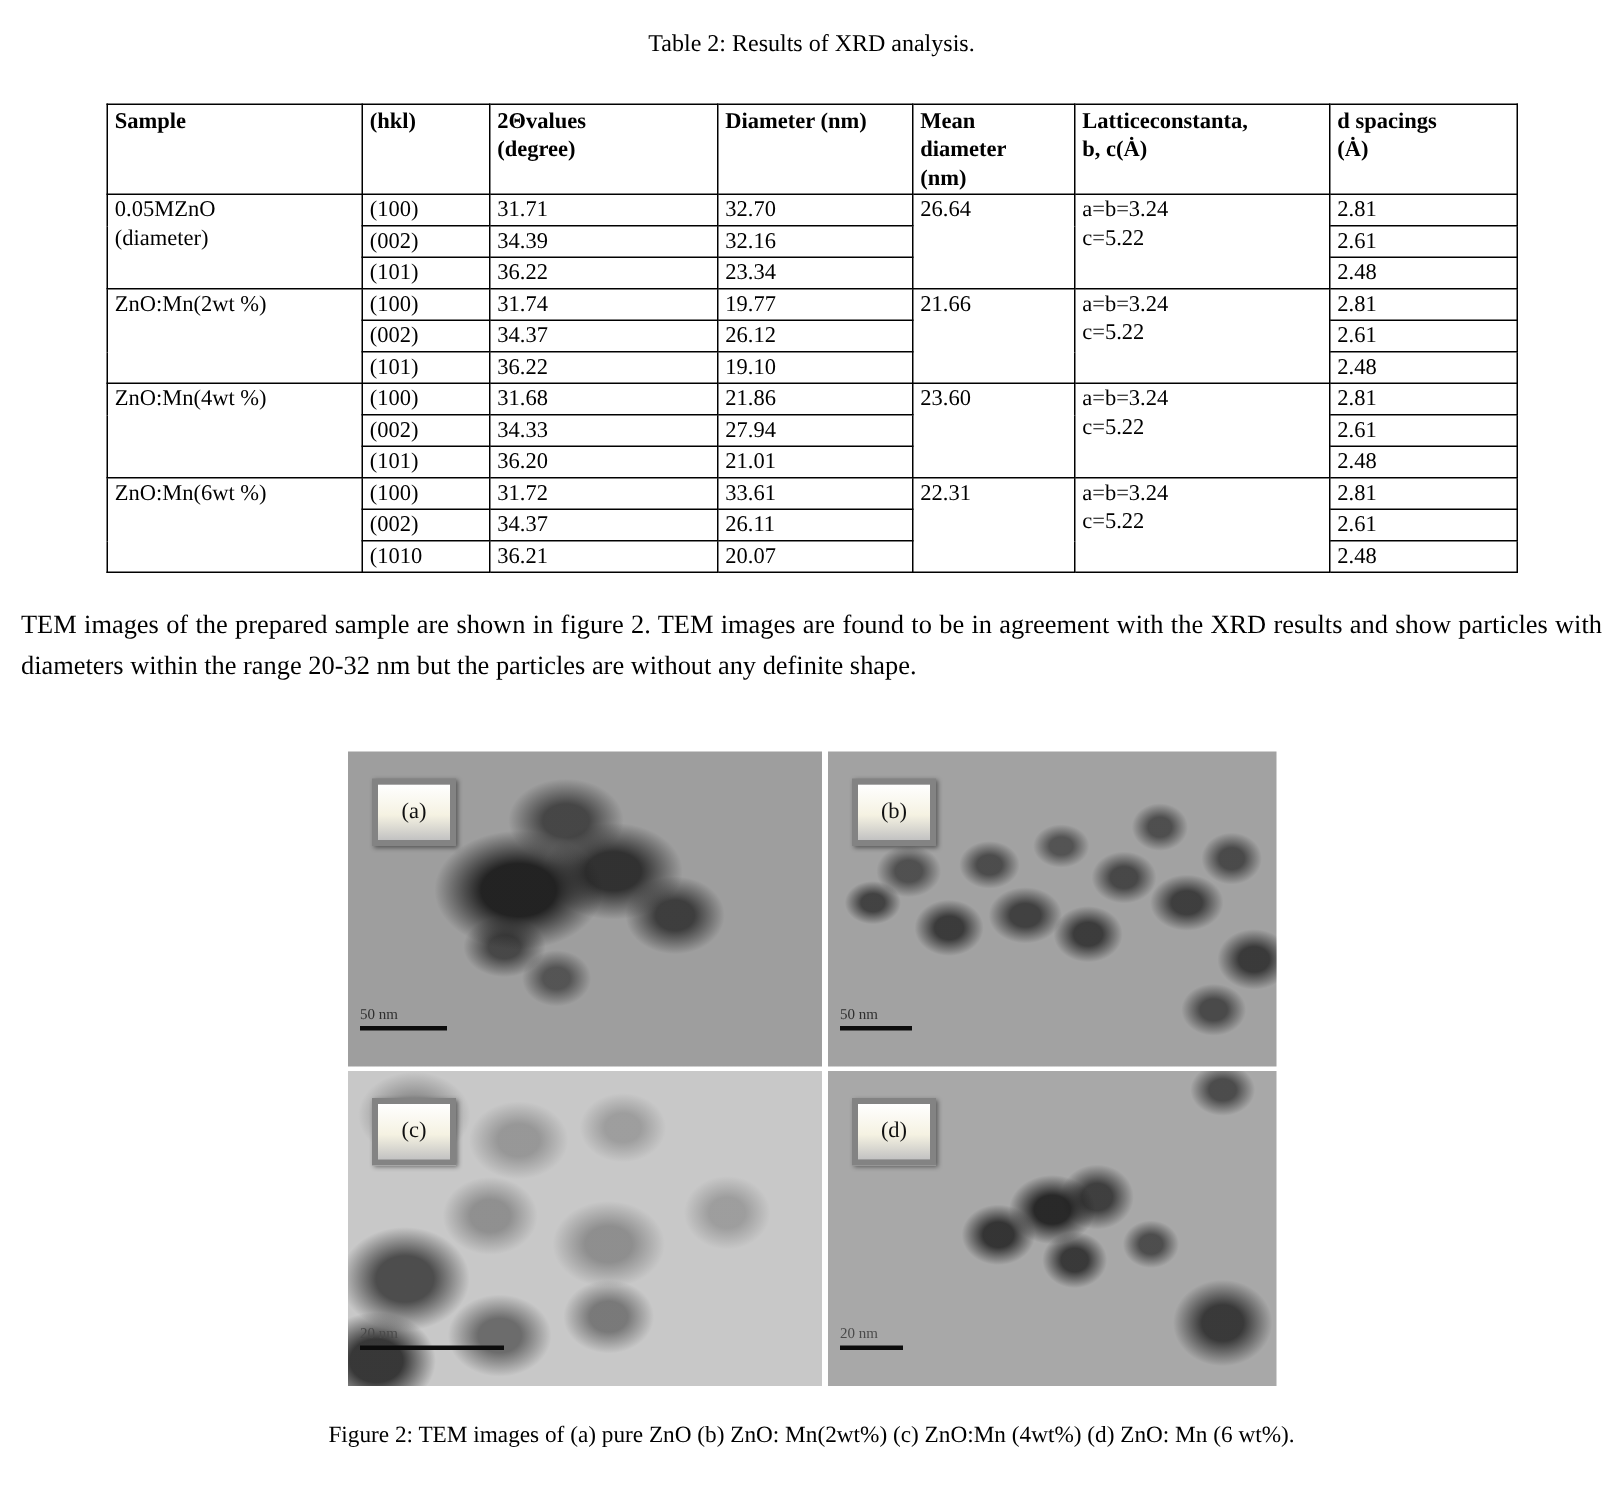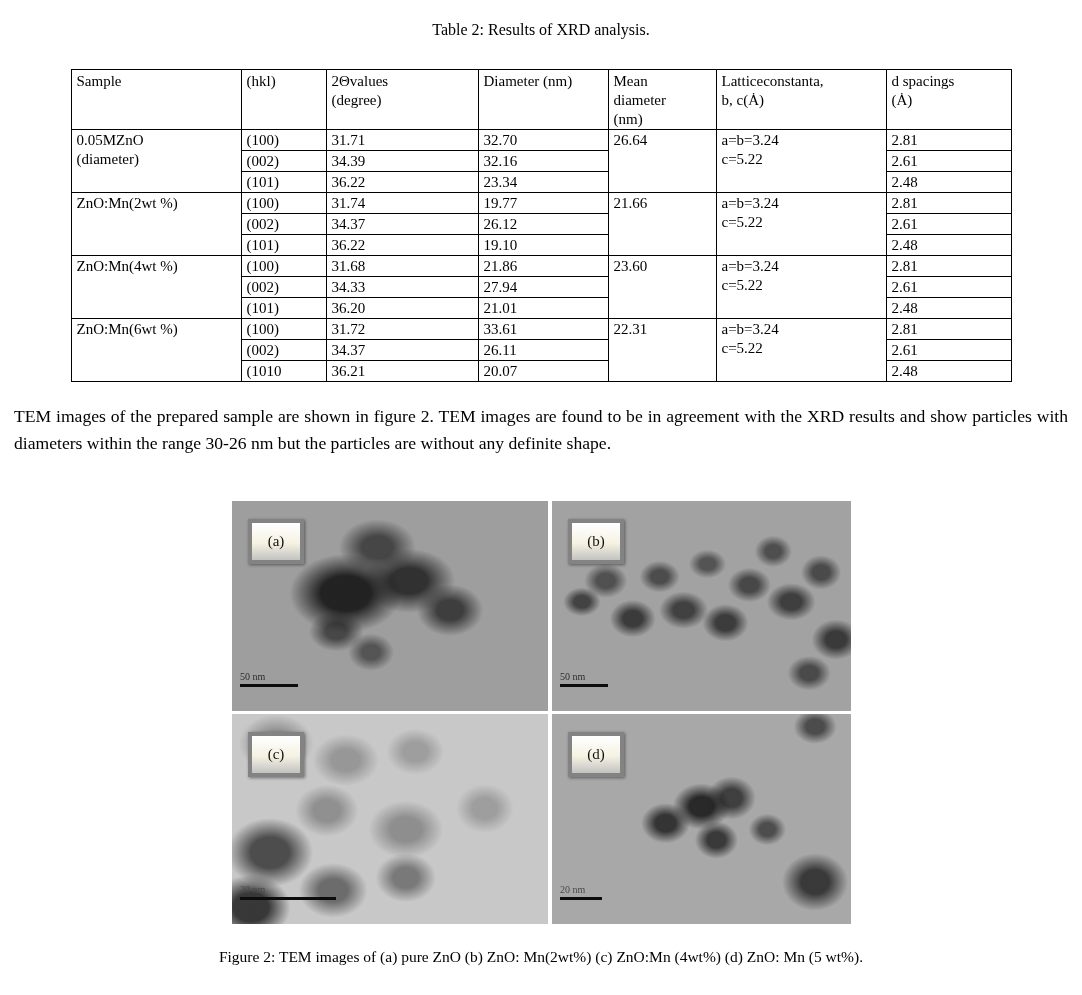--- a/index.html
+++ b/index.html
@@ -12,21 +12,21 @@
   
   .tbl-title { margin-top:21px; text-align:center; font-size:16px; }
 
   
   table.xrd {
     width:940px; margin:30px auto 0; border-collapse:collapse;
     font-size:15px; table-layout:fixed;
   }
   table.xrd td { border:1px solid #000; vertical-align:top; padding:1px 5px 0 5px; line-height:19px; overflow:hidden; }
   table.xrd tr.sub td { height:21px; }
-  table.xrd tr.head td { height:59px; padding-top:2px; }
+  table.xrd tr.head td { height:59px; padding-top:2px;font-weight:bold; }
   .jline { display:flex; justify-content:flex-start; }
 
   
   .para {
     margin:21px 14px 0 14px; font-size:17.6px; line-height:27px;
     text-align:justify;
   }
 
   
   .fig { position:relative; width:620px; height:423px; margin:44px 0 0 232px; }
@@ -266,21 +266,21 @@
   </tr>
   <tr class="sub">
     <td>(1010</td>
     <td>36.21</td>
     <td>20.07</td>
     <td>2.48</td>
   </tr>
   </tbody>
 </table>
 
-<p class="para">TEM images of the prepared sample are shown in figure 2. TEM images are found to be in agreement with the XRD results and show particles with diameters within the range 30-26 nm but the particles are without any definite shape.</p>
+<p class="para">TEM images of the prepared sample are shown in figure 2. TEM images are found to be in agreement with the XRD results and show particles with diameters within the range 20-32 nm but the particles are without any definite shape.</p>
 
 <div class="fig">
   <div class="panel panel-a">
     <div class="plabel">(a)</div>
     <div class="sbar">
       <div class="txt">50 nm</div>
       <div class="bar"></div>
     </div>
   </div>
   <div class="panel panel-b">
@@ -299,13 +299,13 @@
   </div>
   <div class="panel panel-d">
     <div class="plabel">(d)</div>
     <div class="sbar">
       <div class="txt">20 nm</div>
       <div class="bar"></div>
     </div>
   </div>
 </div>
 
-<div class="fig-caption">Figure 2: TEM images of (a) pure ZnO (b) ZnO: Mn(2wt%) (c) ZnO:Mn (4wt%) (d) ZnO: Mn (5 wt%).</div>
+<div class="fig-caption">Figure 2: TEM images of (a) pure ZnO (b) ZnO: Mn(2wt%) (c) ZnO:Mn (4wt%) (d) ZnO: Mn (6 wt%).</div>
 
 </body></html>

